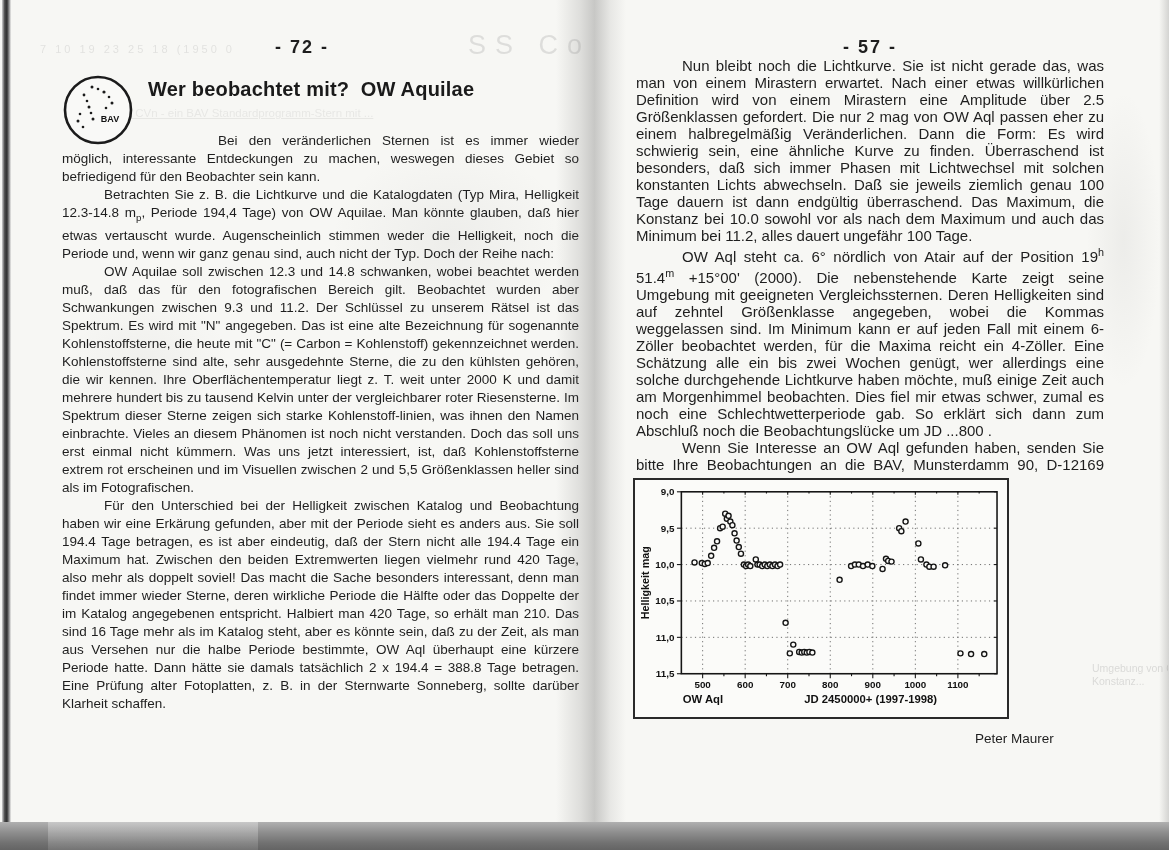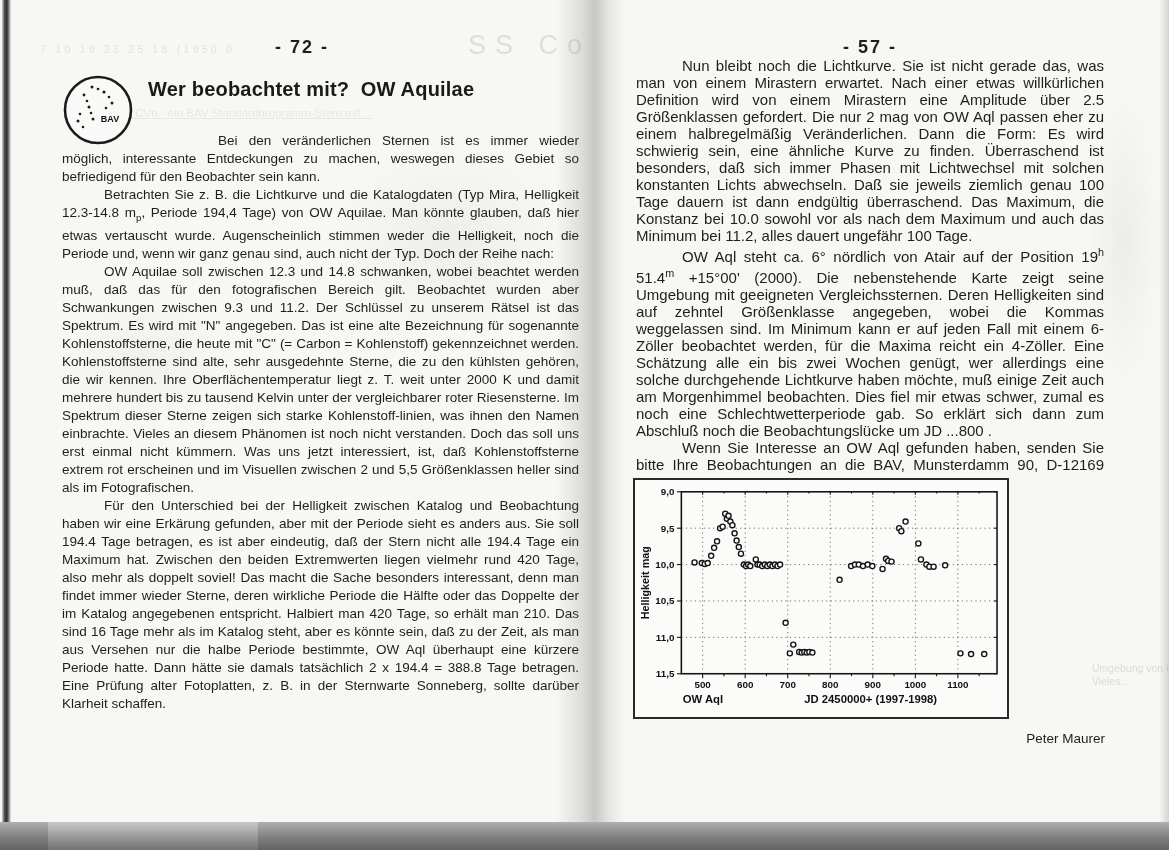--- a/index.html
+++ b/index.html
@@ -43,21 +43,21 @@
   svg text{font-family:"Liberation Sans",sans-serif;fill:#111;}
   .grid{stroke:#4a4a4a;stroke-width:.8;stroke-dasharray:1.2 3.4;fill:none;}
   .frame{fill:none;stroke:#151515;stroke-width:1.6;}
   .tick{stroke:#151515;stroke-width:1.1;}
   .xlab{font-size:10px;font-weight:bold;text-anchor:middle;}
   .ylab{font-size:10px;font-weight:bold;text-anchor:end;}
   .ytitle{font-size:11px;font-weight:bold;text-anchor:middle;}
   .cap{font-size:11.5px;font-weight:bold;text-anchor:middle;}
   .pt{fill:#fbfbf9;stroke:#151515;stroke-width:1.4;}
   
-  .signature{position:absolute;left:975px;top:731px;width:130px;text-align:right;font-size:13.5px;}
+  .signature{position:absolute;left:975px;top:731px;width:130px;text-align:left;font-size:13.5px;}
   
   .ghost{position:absolute;color:#8f8f8f;pointer-events:none;}
   .ghost-tl{left:40px;top:43px;width:280px;font-size:11px;letter-spacing:3px;opacity:.20;}
   .ghost-tr{left:468px;top:30px;font-size:27px;letter-spacing:9px;opacity:.24;}
   .ghost-h72{left:116px;top:107px;width:440px;font-size:11.5px;text-decoration:underline;opacity:.15;}
   .ghost-br{left:1092px;width:76px;font-size:10.5px;white-space:nowrap;overflow:hidden;opacity:.28;}
   .ghost-br1{top:662px;} .ghost-br2{top:675px;}
   .blob{position:absolute;pointer-events:none;}
   .blob1{left:330px;top:145px;width:240px;height:190px;
     background:radial-gradient(ellipse at center,rgba(110,110,110,.07),transparent 70%);}
@@ -72,21 +72,21 @@
 <div class="scan">
 
   <div class="blob blob1"></div>
   <div class="blob blob2"></div>
   <div class="blob blob3"></div>
 
   <div class="ghost ghost-tl">7 10 19    23 25 18 (1950 0</div>
   <div class="ghost ghost-tr">SS Co</div>
   <div class="ghost ghost-h72">RS CVn - ein BAV Standardprogramm-Stern mit ...</div>
   <div class="ghost ghost-br ghost-br1">Umgebung von OW</div>
-  <div class="ghost ghost-br ghost-br2">Vieles...</div>
+  <div class="ghost ghost-br ghost-br2">Konstanz...</div>
 
   <div>
     <div class="page-num pn72">- 72 -</div>
 
     <svg class="logo" viewBox="0 0 72 72">
       <circle cx="36" cy="36" r="33" fill="#f9f9f7" stroke="#1b1b1b" stroke-width="2.6"></circle>
       <g fill="#1b1b1b">
         <circle cx="30" cy="13" r="1.5"></circle>
           <circle cx="36" cy="15" r="1.3"></circle>
           <circle cx="42" cy="18" r="1.6"></circle>

